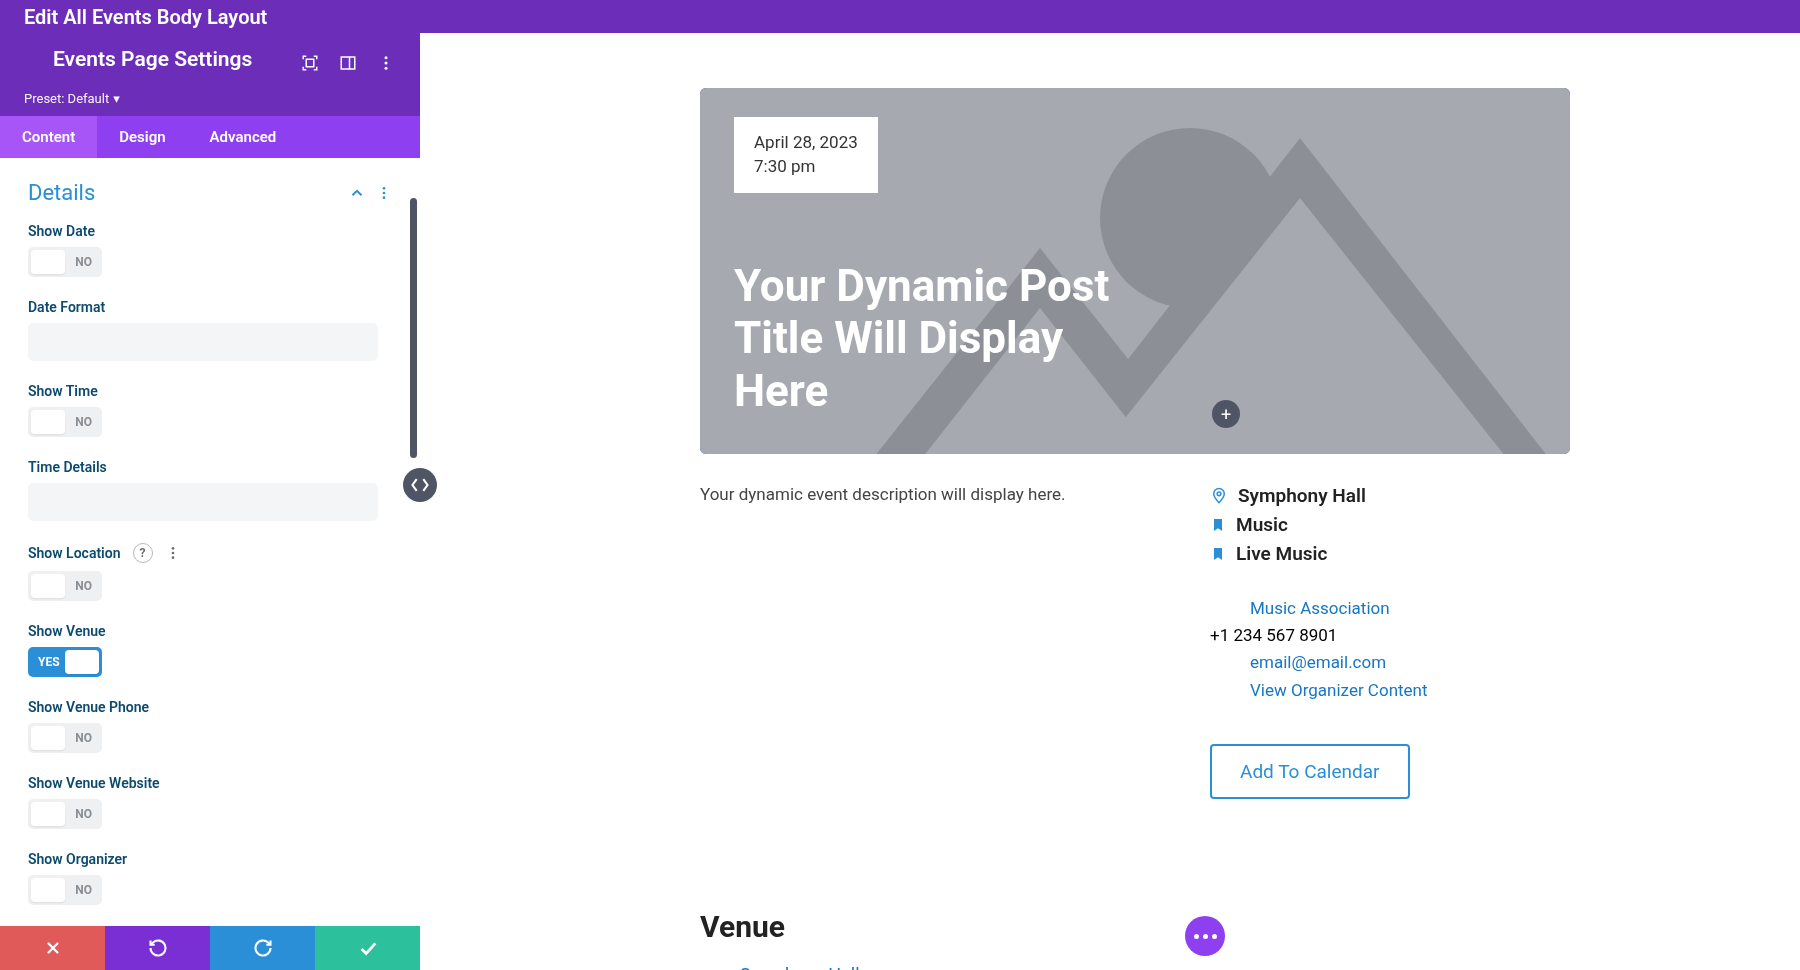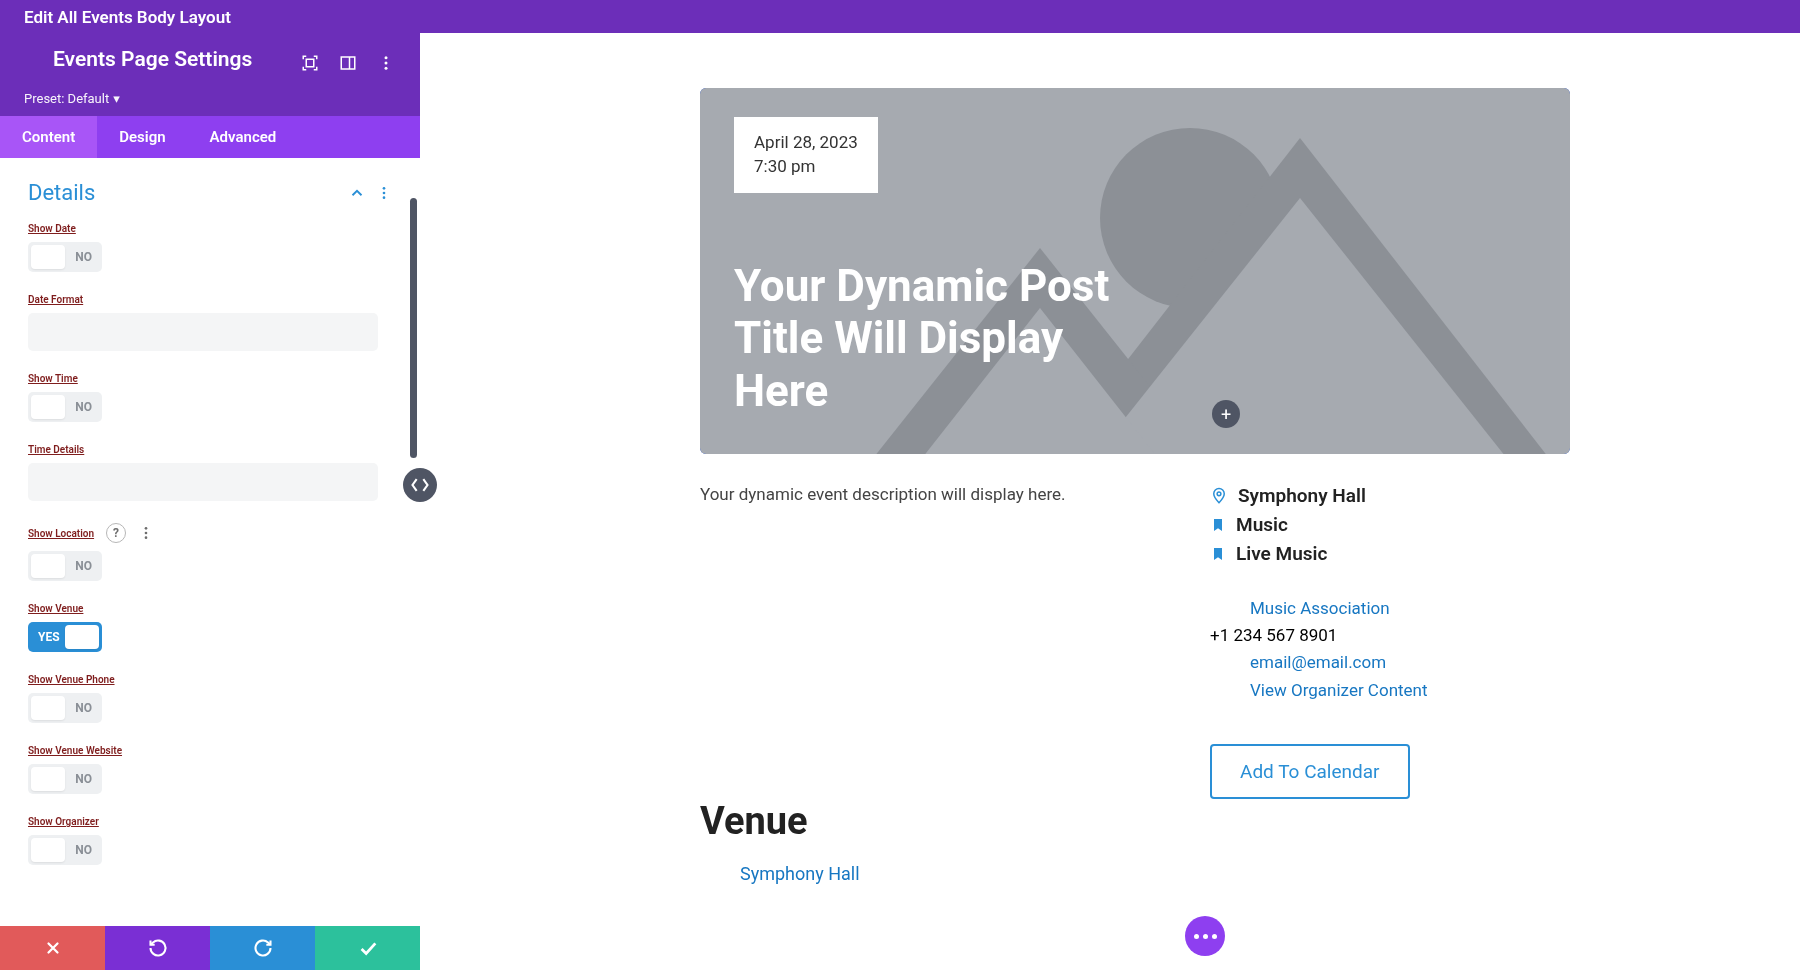--- a/index.html
+++ b/index.html
@@ -1,18 +1,18 @@
 <!DOCTYPE html>
 <html><head>
 <meta charset="utf-8">
 <style>
 * { box-sizing: border-box; margin: 0; padding: 0; }
 body { font-family: -apple-system, BlinkMacSystemFont, "Segoe UI", Roboto, Helvetica, Arial, sans-serif; width: 1800px; height: 970px; overflow: hidden; background: #fff; }
 
-.top-bar { background: #6c2eb9; color: #fff; height: 33px; display: flex; align-items: center; padding: 0 24px; font-weight: 600; font-size: 17px; }
+.top-bar { background: #6c2eb9; color: #fff; height: 33px; display: flex; align-items: center; padding: 0 24px; font-weight: 600; font-size: 20px; }
 
 .main-wrap { display: flex; height: calc(970px - 33px); }
 
 .sidebar { width: 420px; background: #fff; display: flex; flex-direction: column; position: relative; }
 .sidebar-header { background: #6c2eb9; color: #fff; padding: 14px 24px 10px; position: relative; }
 .sidebar-title { font-size: 21px; font-weight: 600; margin-left: 29px; }
 .sidebar-preset { font-size: 13px; opacity: .95; margin-top: 20px; display: flex; align-items: center; gap: 4px; }
 .sidebar-header-icons { position: absolute; right: 24px; top: 20px; display: flex; gap: 18px; }
 .sidebar-header-icons .hicon { width: 20px; height: 20px; display: inline-flex; align-items: center; justify-content: center; cursor: pointer; color: #fff; }
 
@@ -23,21 +23,21 @@
 
 .panel-body { flex: 1; overflow: auto; padding: 16px 28px 0 28px; position: relative; }
 .section-head { display: flex; align-items: center; justify-content: space-between; padding: 6px 0 18px; }
 .section-title { color: #2a8fd6; font-size: 22px; font-weight: 400; }
 .section-icons { display: flex; gap: 10px; align-items: center; }
 .chev-up { color: #2a8fd6; }
 .dots-blue { color: #2a8fd6; }
 
 .field { margin-bottom: 22px; }
 .field-label-row { display: flex; align-items: center; gap: 12px; }
-.field-label { font-size: 10px; font-weight: 600; color: #7f1d1d; margin-bottom: 8px; text-decoration: underline; }
+.field-label { font-size: 14px; font-weight: 600; color: #0c4a6e; margin-bottom: 8px; }
 .help-icon { width: 20px; height: 20px; border: 1.5px solid #b7b7b7; border-radius: 50%; display: inline-flex; align-items: center; justify-content: center; font-size: 12px; color: #6d6d6d; font-weight: 700; margin-bottom: 8px; cursor: pointer; }
 .mini-dots { color: #6d6d6d; margin-bottom: 8px; cursor: pointer; }
 
 .toggle { width: 74px; height: 30px; border-radius: 5px; background: #eef0f2; display: flex; align-items: center; font-size: 12px; font-weight: 700; color: #8a8f96; position: relative; cursor: pointer; }
 .toggle .knob { position: absolute; width: 34px; height: 24px; background: #fff; border-radius: 4px; top: 3px; left: 3px; box-shadow: 0 1px 2px rgba(0,0,0,.08); }
 .toggle .lbl-no { margin-left: auto; margin-right: 10px; }
 .toggle.yes { background: #2a8fd6; color: #fff; }
 .toggle.yes .knob { left: auto; right: 3px; }
 .toggle.yes .lbl-yes { margin-left: 10px; margin-right: auto; }
 
@@ -65,21 +65,21 @@
 .content-row { display: flex; margin-top: 30px; gap: 56px; }
 .desc { flex: 1; color: #444; font-size: 17px; }
 .side-info { width: 360px; }
 .info-line { display: flex; align-items: center; gap: 10px; font-size: 19px; font-weight: 600; color: #222; margin-bottom: 6px; }
 .info-line .pin { color: #2a8fd6; }
 .info-line .bm { color: #2a8fd6; }
 .contact-block { margin-top: 30px; font-size: 17px; line-height: 1.6; }
 .link { color: #1777c2; cursor: pointer; margin-left: 40px; }
 .add-cal { margin-top: 40px; border: 2px solid #2a8fd6; color: #2a8fd6; padding: 14px 28px; font-size: 19px; display: inline-block; cursor: pointer; border-radius: 4px; }
 
-.venue-heading { font-size: 38px; font-weight: 700; color: #222; }
+.venue-heading { margin-top: 110px; font-size: 30px; font-weight: 700; color: #222; }
 .venue-name { margin-top: 20px; color: #1777c2; font-size: 18px; }
 
 .fab { position: absolute; right: 575px; bottom: 14px; width: 40px; height: 40px; background: #8e3ff0; border-radius: 50%; display: flex; align-items: center; justify-content: center; color: #fff; cursor: pointer; }
 .fab .d { width: 5px; height: 5px; background: #fff; border-radius: 50%; }
 .fab .dot-row { display: flex; gap: 4px; }
 
 svg { display: block; }
 </style>
 </head>
 <body>

